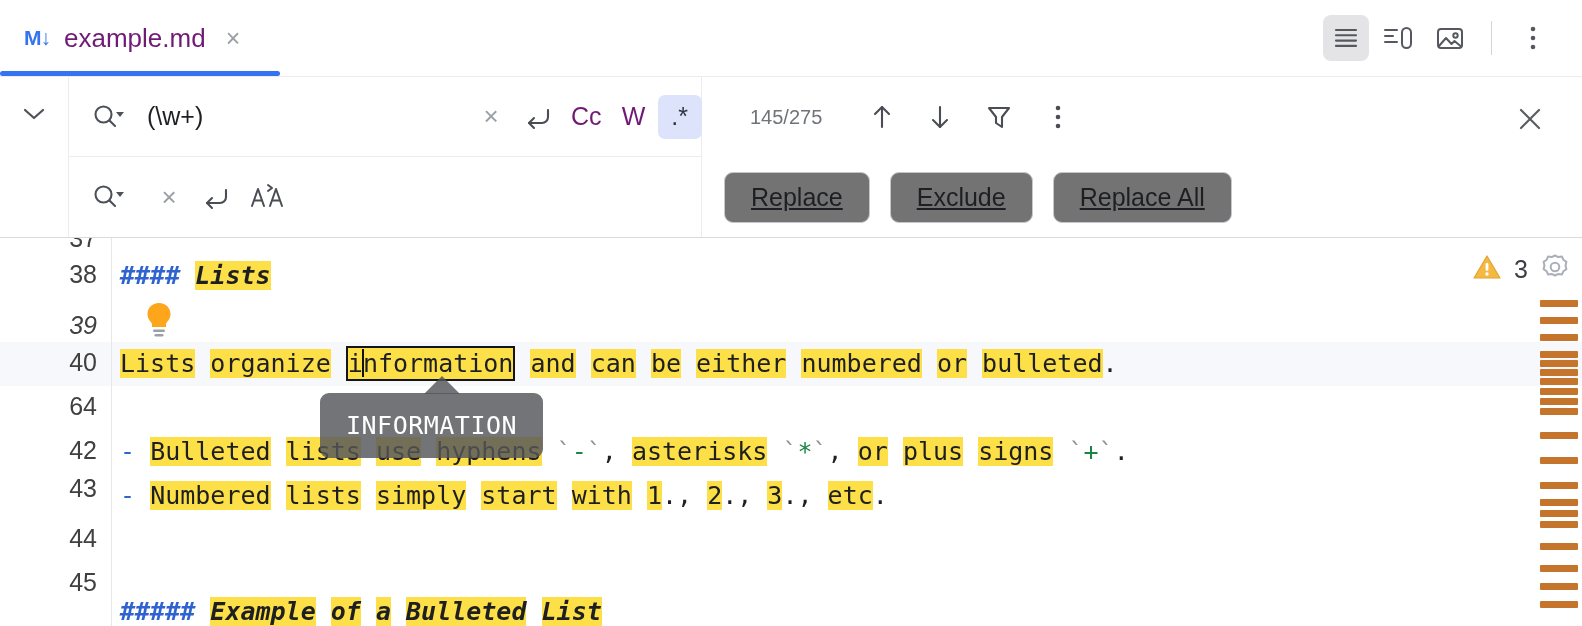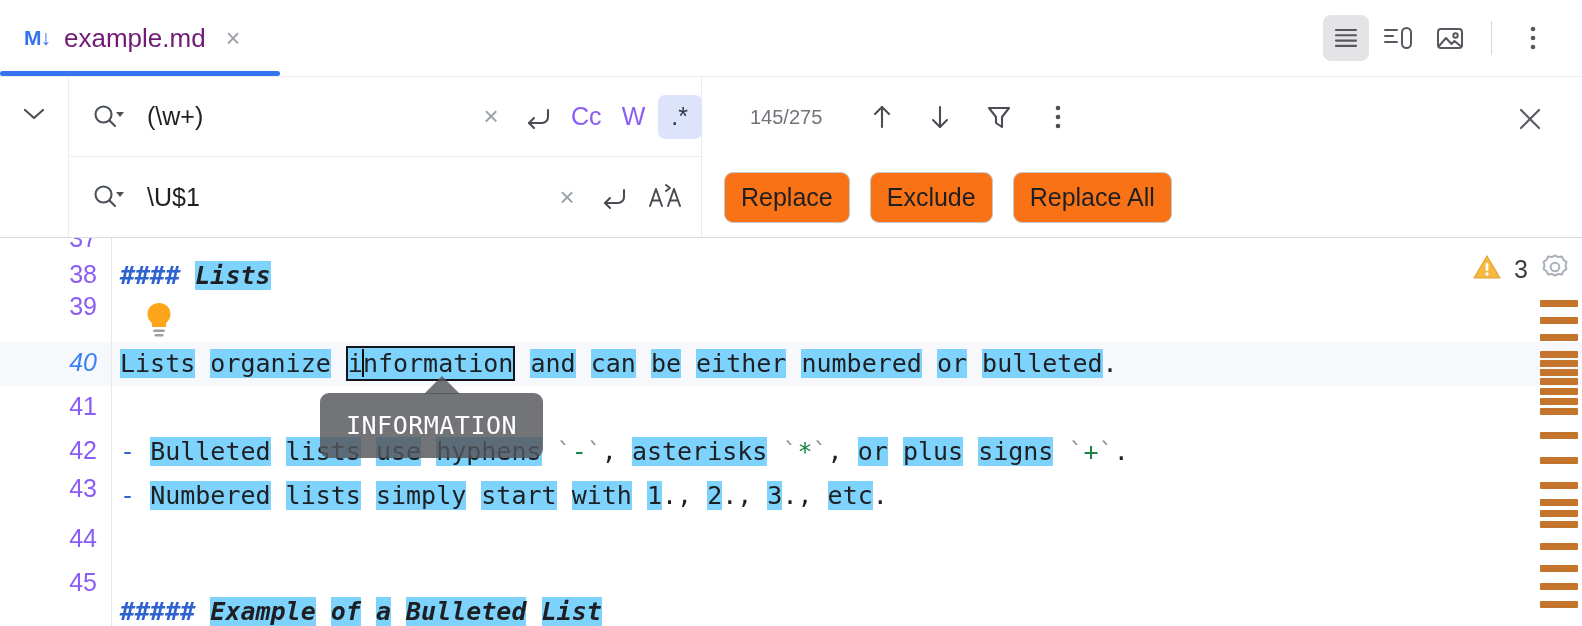--- a/index.html
+++ b/index.html
@@ -128,21 +128,21 @@
     display: flex;
     align-items: center;
     gap: 2px;
     padding-right: 10px;
   }
   .fp-act {
     min-width: 44px; height: 44px;
     display: flex; align-items: center; justify-content: center;
     border-radius: 7px;
     cursor: pointer;
-    color: #8b5cf6;
+    color: #701a75;
     font-size: 25px;
     padding: 0 8px;
     box-sizing: border-box;
   }
   .fp-act.clear { color: #9aa0a6; font-size: 26px; }
   .fp-act.toggle-on { background: #dde3fb; color: #2f3440; }
 
   .fp-right {
     flex: 1;
     position: relative;
@@ -162,27 +162,28 @@
   .fp-right-bottom {
     height: 80px;
     display: flex;
     align-items: center;
     padding-left: 22px;
     gap: 20px;
   }
   .btn {
     border: 1px solid #c4c7cc;
     border-radius: 9px;
-    background: #f97316;
+    background: #737373;
     font-family: "Liberation Sans", sans-serif;
     font-size: 25px;
     color: #1e1f22;
-    padding: 10px 16px;
+    padding: 10px 26px;
     cursor: pointer;
     white-space: nowrap;
+    text-decoration: underline;
   }
   .fp-close {
     position: absolute;
     right: 30px; top: 20px;
     width: 44px; height: 44px;
     display: flex; align-items: center; justify-content: center;
     cursor: pointer;
     color: #5a5d63;
   }
 
@@ -205,39 +206,39 @@
     flex: 1;
     position: relative;
     font-family: "DejaVu Sans Mono", "Liberation Mono", monospace;
     font-size: 25px;
   }
   .ln {
     position: absolute;
     right: 14px;
     font-family: "Liberation Sans", sans-serif;
     font-size: 25px;
-    color: #8b5cf6;
+    color: #404040;
     text-align: right;
   }
-  .ln.current { color: #3b82f6; font-style: italic; }
+  .ln.current { color: #404040; }
   .row-hl {
     position: absolute;
     left: 0; right: 0;
     height: 44px;
     background: #f7f8fc;
   }
   .code-line {
     position: absolute;
     left: 8px;
     white-space: pre;
     line-height: 44px;
     height: 44px;
     color: #1e1f22;
   }
-  .hl { background: #7dd3fc; }
+  .hl { background: #fde047; }
   .hdr { color: #2f63d0; font-weight: bold; font-style: italic; }
   .hdrtxt { font-weight: bold; font-style: italic; }
   .bullet { color: #2f63d0; }
   .code-span { color: #1a8544; }
   .tick { color: #8a8f98; }
   .match-box {
     border: 2px solid #13151a;
     padding: 1px 0;
     position: relative;
   }
@@ -397,21 +398,20 @@
     </div>
 
     <div class="fp-row">
       <span class="fp-search-icon">
         <svg width="34" height="28" viewBox="0 0 34 28" fill="none" stroke="#4d5259" stroke-width="2.1">
           <circle cx="12.5" cy="11.5" r="8"></circle>
             <line x1="18.5" y1="17.5" x2="24" y2="23" stroke-linecap="round"></line>
           <polygon points="25,9 33,9 29,14" fill="#4d5259" stroke="none"></polygon>
         </svg>
       </span>
-      <input class="fp-input" value="\U$1" style="">
       <div class="fp-actions">
         <div class="fp-act clear">×</div>
         <div class="fp-act">
           <svg width="30" height="26" viewBox="0 0 30 26" fill="none" stroke="#4a4d53" stroke-width="2.1" stroke-linecap="round" stroke-linejoin="round">
             <path d="M25 6 L25 13 A6 6 0 0 1 19 19 L6 19"></path>
             <path d="M11 14 L6 19 L11 24"></path>
           </svg>
         </div>
         <div class="fp-act">
           <svg width="36" height="28" viewBox="0 0 36 28" fill="none" stroke="#4a4d53" stroke-width="2">
@@ -468,23 +468,23 @@
   </div>
 </div>
 
 <div class="editor">
 
   <div class="row-hl" style="top:104px;"></div>
 
   <div class="gutter">
     <div class="ln" style="top:-14px;">37</div>
     <div class="ln" style="top:22px;">38</div>
-    <div class="ln" style="top:54px;">39</div>
+    <div class="ln" style="top:73px;font-style:italic;">39</div>
     <div class="ln current" style="top:110px;">40</div>
-    <div class="ln" style="top:154px;">41</div>
+    <div class="ln" style="top:154px;">64</div>
     <div class="ln" style="top:198px;margin-left:42px;">42</div>
     <div class="ln" style="top:236px;">43</div>
     <div class="ln" style="top:286px;">44</div>
     <div class="ln" style="top:330px;">45</div>
   </div>
 
   <div class="code-area">
 
     <div class="code-line" style="top:16px;"><span class="hdr">####</span><span> </span><span class="hl hdrtxt">Lists</span></div>
 

